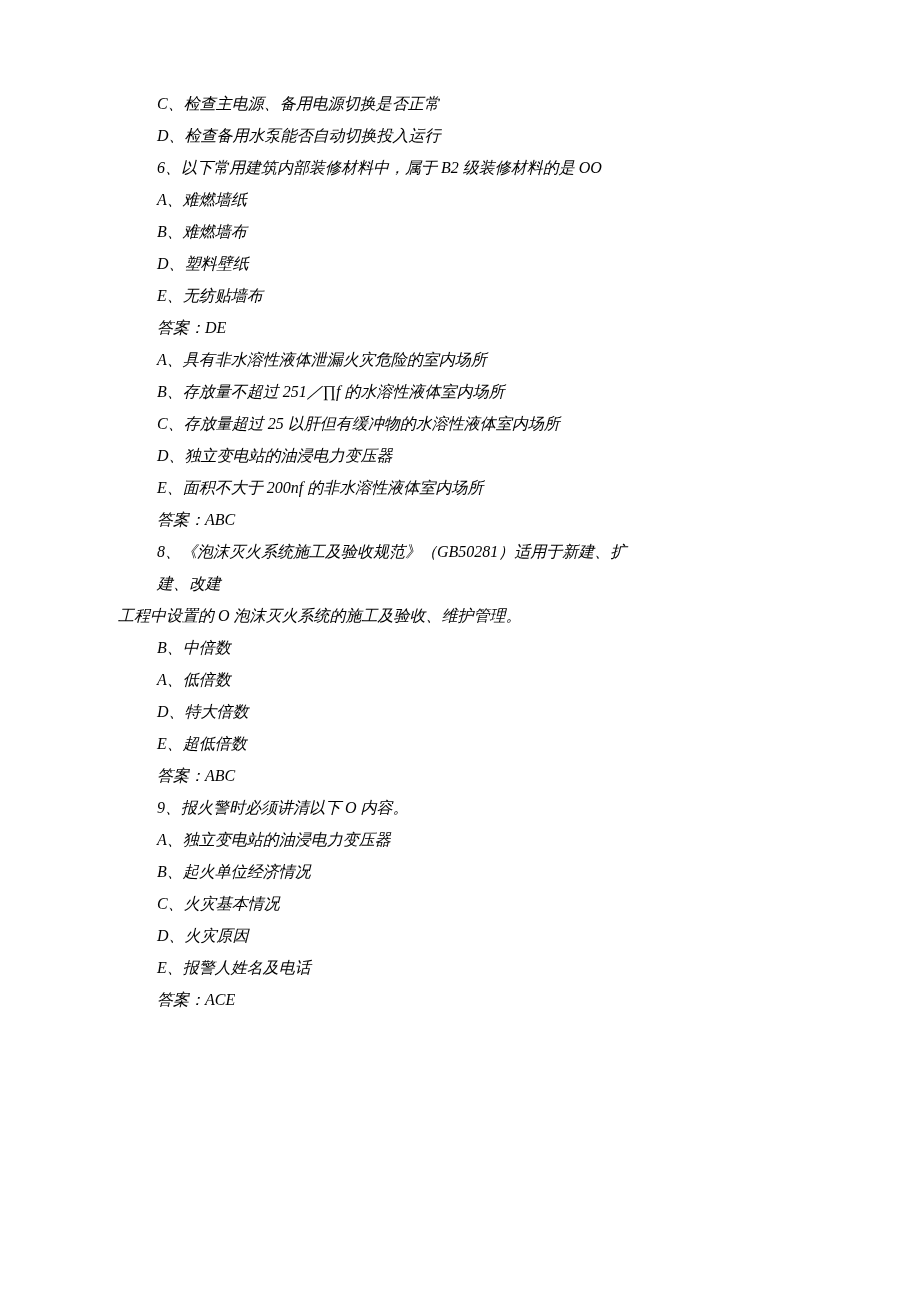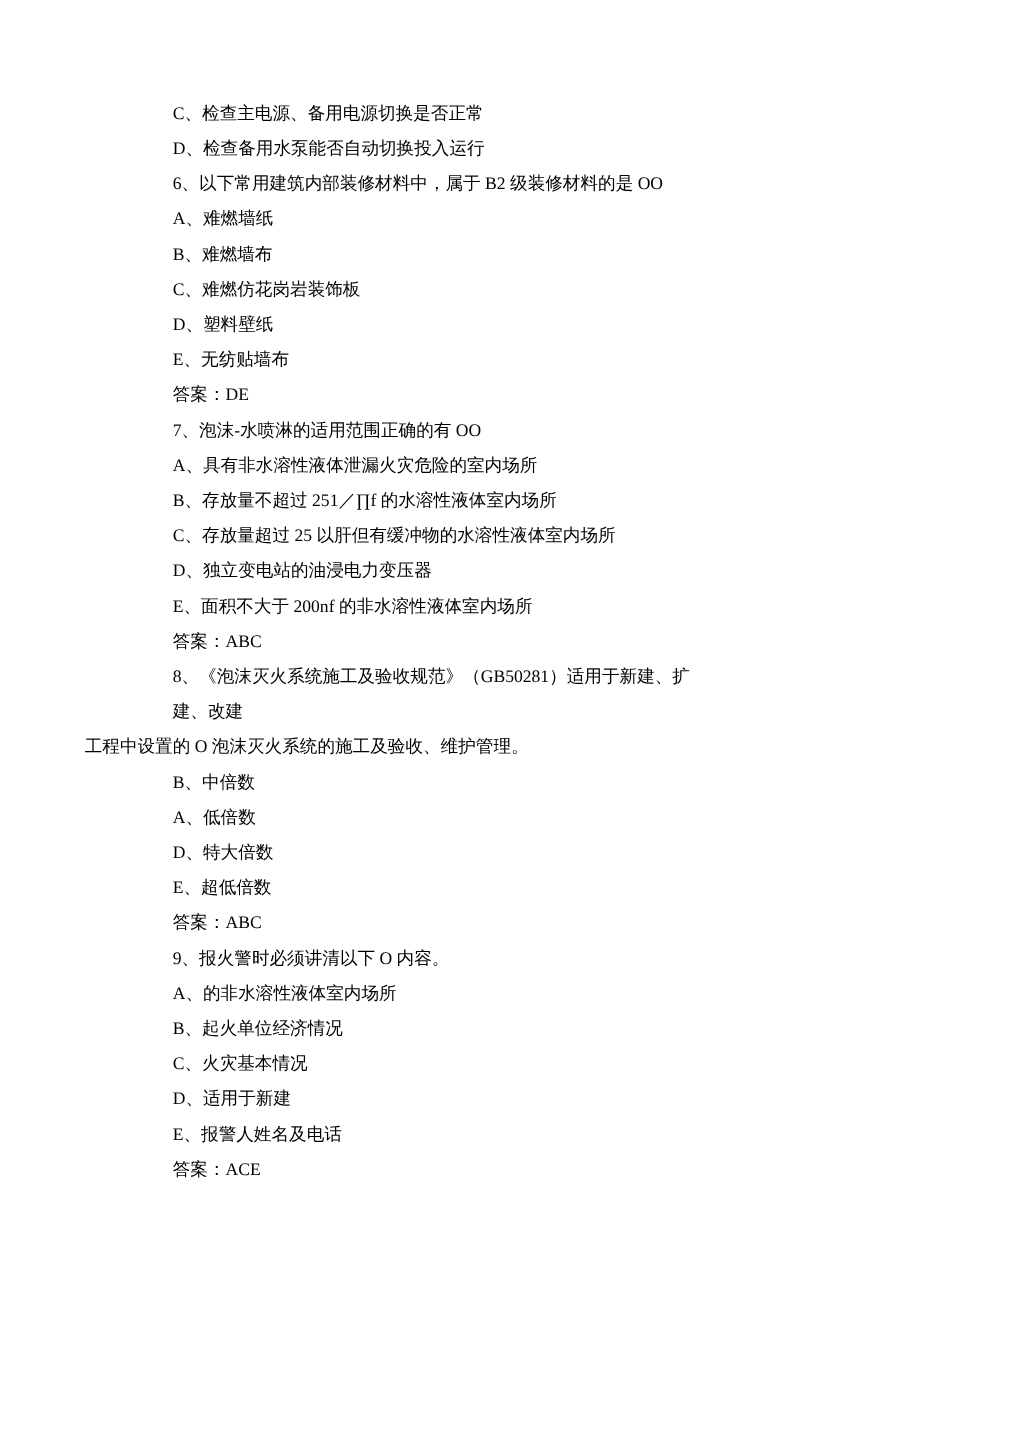--- a/index.html
+++ b/index.html
@@ -10,59 +10,58 @@
   }
   body {
     font-family: "SimSun", "宋体", serif;
     font-size: 16px;
     color: #000;
     line-height: 2.0;
     padding: 88px 0 0 0;
   }
   .page {
     width: 732px;
+    font-style: italic;
   }
   .line {
     padding-left: 157px;
     padding-right: 100px;
     white-space: pre-wrap;
   }
   .line-noindent {
-    padding-left: 77px;
+    padding-left: 118px;
     padding-right: 100px;
     white-space: pre-wrap;
   }
 </style>
 </head>
 <body>
 
 <div class="page" id="page-root">
     <div class="line">C、检查主电源、备用电源切换是否正常</div>
     <div class="line">D、检查备用水泵能否自动切换投入运行</div>
     <div class="line">6、以下常用建筑内部装修材料中，属于 B2 级装修材料的是 OO</div>
     <div class="line">A、难燃墙纸</div>
     <div class="line">B、难燃墙布</div>
-    <div class="line">C、难燃仿花岗岩装饰板</div>
     <div class="line">D、塑料壁纸</div>
     <div class="line">E、无纺贴墙布</div>
     <div class="line">答案：DE</div>
-    <div class="line">7、泡沫-水喷淋的适用范围正确的有 OO</div>
     <div class="line">A、具有非水溶性液体泄漏火灾危险的室内场所</div>
     <div class="line">B、存放量不超过 251／∏f 的水溶性液体室内场所</div>
     <div class="line">C、存放量超过 25 以肝但有缓冲物的水溶性液体室内场所</div>
     <div class="line">D、独立变电站的油浸电力变压器</div>
     <div class="line">E、面积不大于 200nf 的非水溶性液体室内场所</div>
     <div class="line">答案：ABC</div>
     <div class="line">8、《泡沫灭火系统施工及验收规范》（GB50281）适用于新建、扩建、改建</div>
     <div class="line-noindent">工程中设置的 O 泡沫灭火系统的施工及验收、维护管理。</div>
     <div class="line">B、中倍数</div>
     <div class="line">A、低倍数</div>
     <div class="line">D、特大倍数</div>
     <div class="line">E、超低倍数</div>
     <div class="line">答案：ABC</div>
     <div class="line">9、报火警时必须讲清以下 O 内容。</div>
-    <div class="line">A、的非水溶性液体室内场所</div>
+    <div class="line">A、独立变电站的油浸电力变压器</div>
     <div class="line">B、起火单位经济情况</div>
     <div class="line">C、火灾基本情况</div>
-    <div class="line">D、适用于新建</div>
+    <div class="line">D、火灾原因</div>
     <div class="line">E、报警人姓名及电话</div>
     <div class="line">答案：ACE</div>
   </div>
 
 </body></html>

